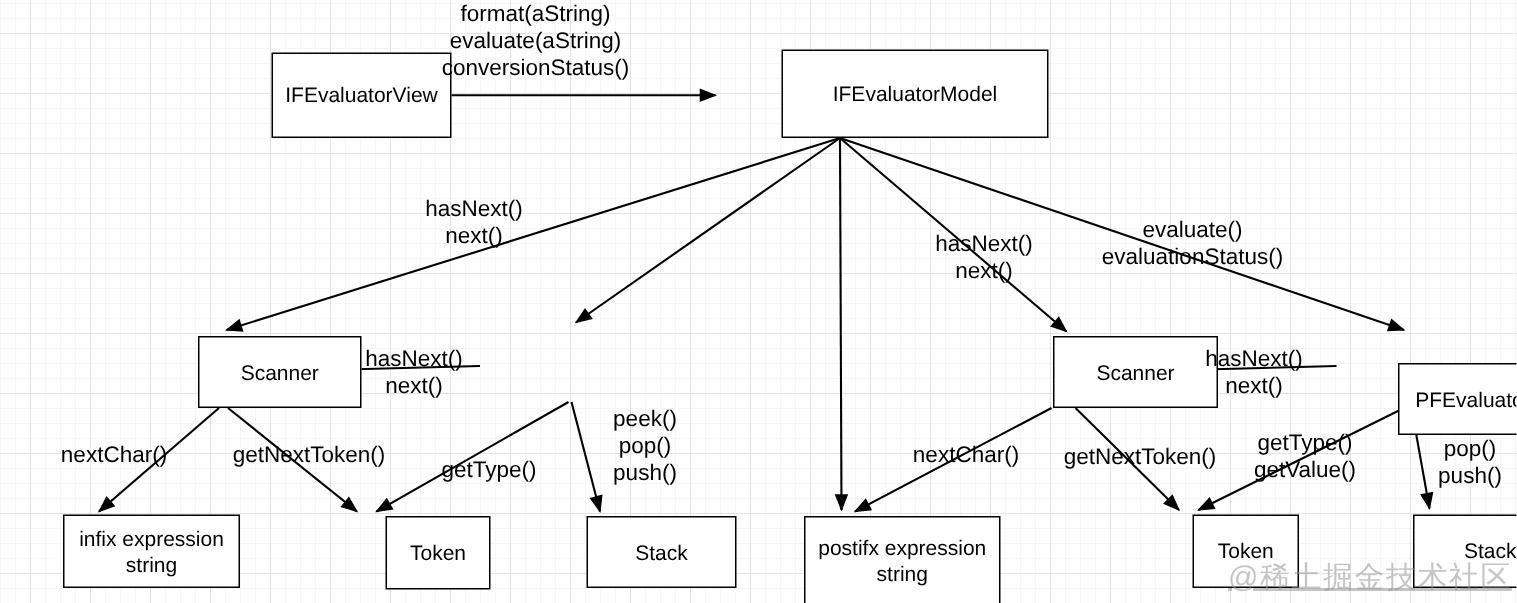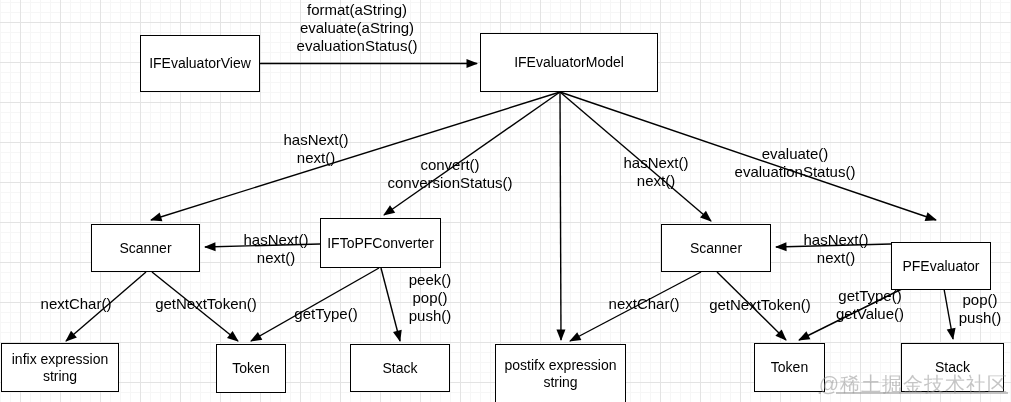--- a/index.html
+++ b/index.html
@@ -30,20 +30,21 @@
     background: #ffffff;
     border: 1.6px solid #000000;
     display: flex;
     align-items: center;
     justify-content: center;
     text-align: center;
     font-size: 14px;
     line-height: 17px;
     color: #000000;
     white-space: pre-line;
+    margin-left: 41px;
   }
   .elabel {
     position: absolute;
     transform: translateX(-50%);
     text-align: center;
     font-size: 15px;
     line-height: 18px;
     color: #000000;
     white-space: pre-line;
     pointer-events: none;
@@ -84,39 +85,36 @@
     <line x1="891" y1="244" x2="776" y2="247" marker-end="url(#arr)"></line>
     <line x1="701" y1="272" x2="570" y2="341" marker-end="url(#arr)"></line>
     <line x1="717" y1="272" x2="786" y2="340" marker-end="url(#arr)"></line>
     <line x1="936" y1="272" x2="799" y2="340" marker-end="url(#arr)"></line>
     <line x1="941" y1="272" x2="953" y2="339" marker-end="url(#arr)"></line>
   </svg>
 
   <div class="node" style="left:140px;top:35px;width:120px;height:57px">IFEvaluatorView</div>
   <div class="node" style="left:480px;top:33px;width:178px;height:59px">IFEvaluatorModel</div>
   <div class="node" style="left:91px;top:224px;width:109px;height:48px">Scanner</div>
-  <div class="node" style="left:320px;top:218px;width:121px;height:50px">IFToPFConverter</div>
   <div class="node" style="left:661px;top:224px;width:110px;height:48px">Scanner</div>
   <div class="node" style="left:891px;top:242px;width:100px;height:48px">PFEvaluator</div>
   <div class="node" style="left:1px;top:343px;width:118px;height:49px">infix expression
 string</div>
   <div class="node" style="left:216px;top:344px;width:70px;height:49px">Token</div>
   <div class="node" style="left:350px;top:344px;width:100px;height:48px">Stack</div>
   <div class="node" style="left:495px;top:344px;width:131px;height:60px">postifx expression
 string</div>
   <div class="node" style="left:754px;top:343px;width:71px;height:49px">Token</div>
   <div class="node" style="left:901px;top:343px;width:103px;height:49px">Stack</div>
 
   <div class="elabel" style="left:357px;top:1px">format(aString)
 evaluate(aString)
-evaluationStatus()</div>
+conversionStatus()</div>
   <div class="elabel" style="left:316px;top:131px">hasNext()
 next()</div>
-  <div class="elabel" style="left:450px;top:156px">convert()
-conversionStatus()</div>
   <div class="elabel" style="left:656px;top:154px">hasNext()
 next()</div>
   <div class="elabel" style="left:795px;top:145px">evaluate()
 evaluationStatus()</div>
   <div class="elabel" style="left:276px;top:231px">hasNext()
 next()</div>
   <div class="elabel" style="left:836px;top:231px">hasNext()
 next()</div>
   <div class="elabel" style="left:76px;top:295px">nextChar()</div>
   <div class="elabel" style="left:206px;top:295px">getNextToken()</div>

